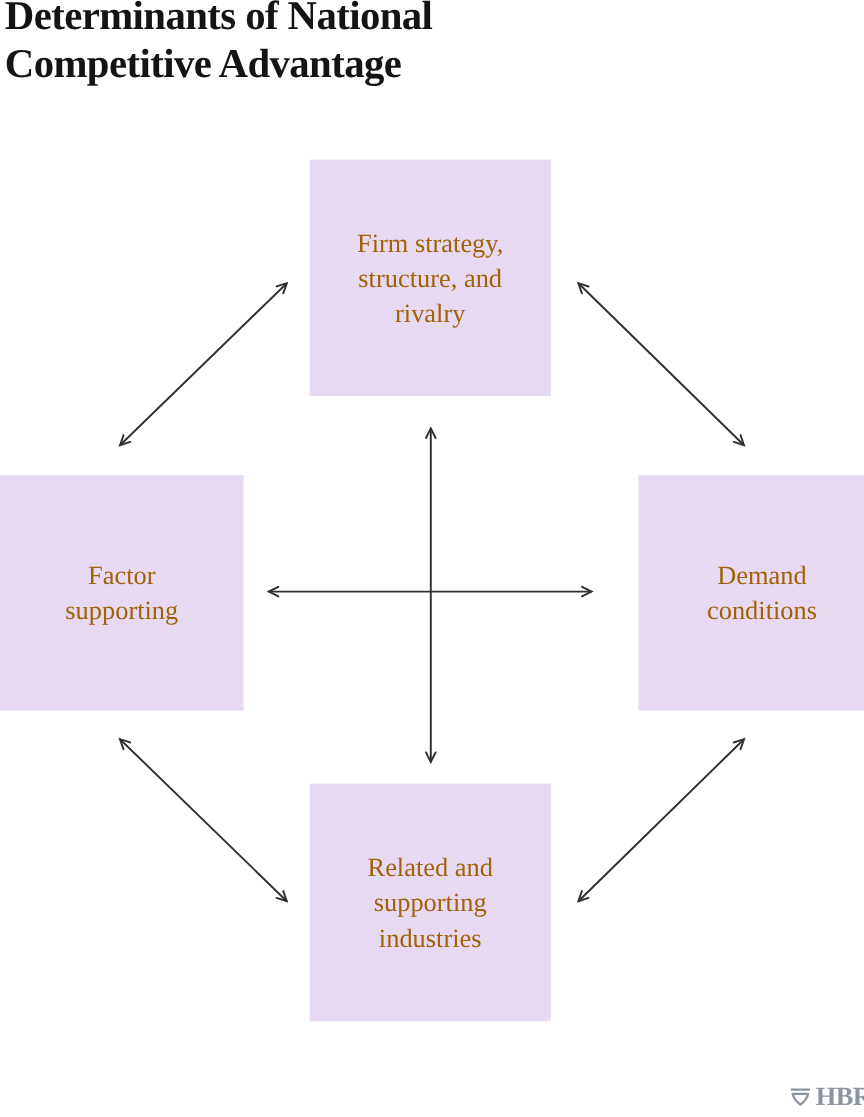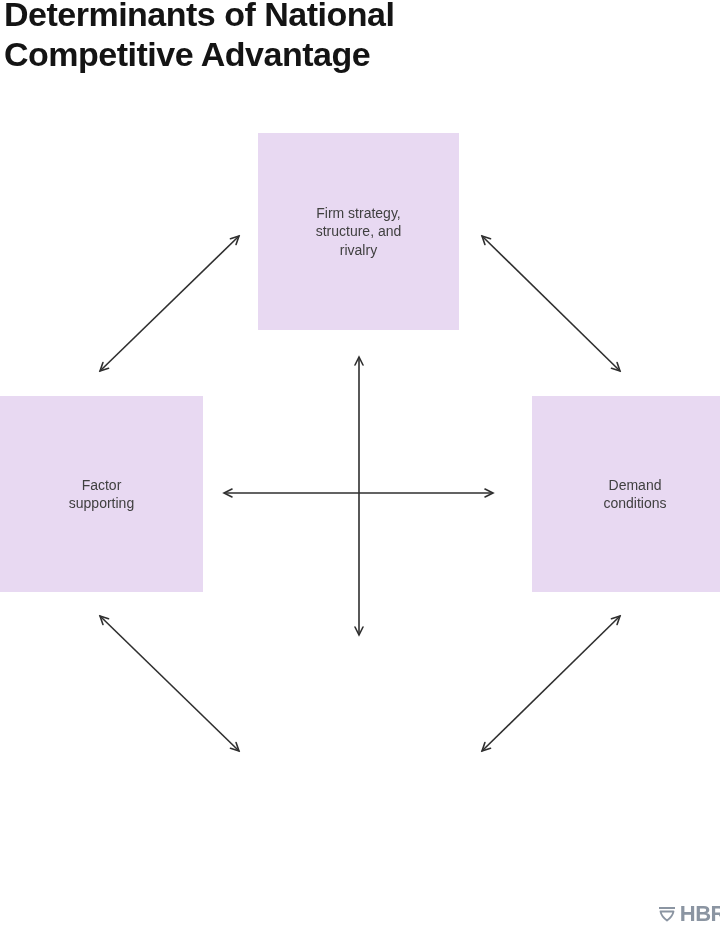--- a/index.html
+++ b/index.html
@@ -7,20 +7,21 @@
     padding: 0;
     background: #ffffff;
     font-family: "Liberation Sans", sans-serif;
   }
   .page {
     position: relative;
     width: 720px;
     height: 931px;
     background: #ffffff;
     overflow: hidden;
+    font-family: Liberation Serif, serif;
   }
   .title {
     position: absolute;
     left: 4px;
     top: -6px;
     margin: 0;
     font-size: 34px;
     font-weight: bold;
     line-height: 40px;
     letter-spacing: -0.5px;
@@ -37,23 +38,23 @@
   }
   .node {
     position: absolute;
     background: #e8d9f2;
     display: flex;
     align-items: center;
     justify-content: center;
     text-align: center;
   }
   .node span {
-    font-size: 14px;
+    font-size: 22px;
     line-height: 1.32;
-    color: #404040;
+    color: #a16207;
     white-space: pre-line;
   }
   .node-top    { left: 258px; top: 133px; width: 201px; height: 197px; }
   .node-left   { left: 0px;   top: 396px; width: 203px; height: 196px; }
   .node-right  { left: 532px; top: 396px; width: 206px; height: 196px; }
   .node-bottom { left: 258px; top: 653px; width: 201px; height: 198px; }
   .logo {
     position: absolute;
     right: -6px;
     bottom: 4px;
@@ -101,20 +102,25 @@
   <div class="node node-left">
     <span>Factor
 supporting</span>
   </div>
 
   <div class="node node-right">
     <span>Demand
 conditions</span>
   </div>
 
+  <div class="node node-bottom">
+    <span>Related and
+supporting
+industries</span>
+  </div>
 
   <div class="logo">
     <svg width="20" height="20" viewBox="0 0 20 20" xmlns="http://www.w3.org/2000/svg">
       <line x1="2" y1="4" x2="18" y2="4" stroke="#8b95a2" stroke-width="2"></line>
       <path d="M3.5,7.5 H16.5 C16.5,7.5 15.5,12.5 10,16.5 C4.5,12.5 3.5,7.5 3.5,7.5 Z" fill="none" stroke="#8b95a2" stroke-width="1.8" stroke-linejoin="round"></path>
     </svg>
     <span class="logo-text">HBR</span>
   </div>
 
 </div>

